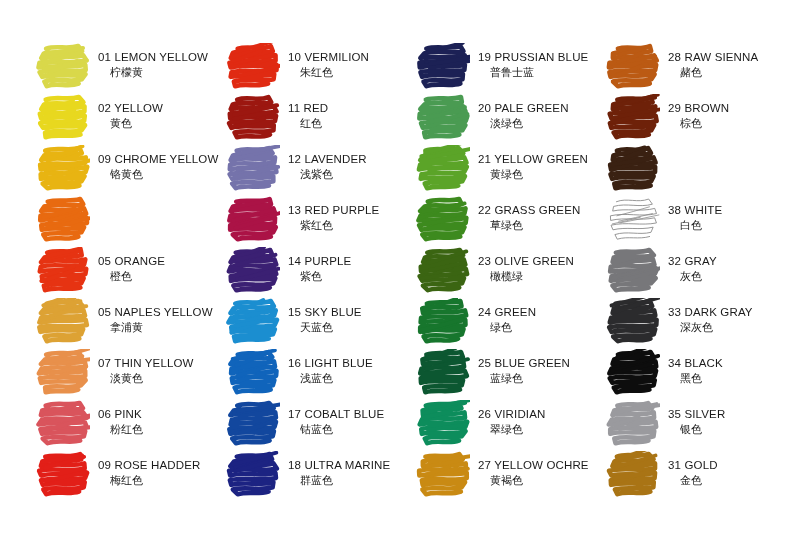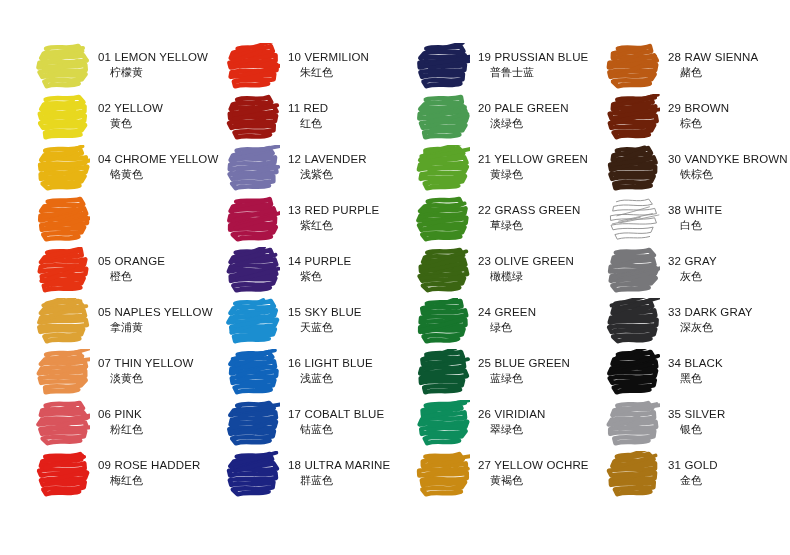--- a/index.html
+++ b/index.html
@@ -226,21 +226,21 @@
             <path d="M 9.205555555555556 5.7 C 20.520680941358023 1.4775171467764059 31.835806327160494 6.551131687242798 43.49381430041152 3.0300000000000002 L 45.84646347736626 8.1875 C 33.43794148662551 11.68545524691358 21.02941949588477 5.8887667181069965 8.244881687242799 10.4475 L 5.195473251028806 15.075 C 19.904845550411522 10.950898491083677 34.614217849794244 16.08124828532236 49.76932870370371 12.405 L 49.2994470164609 17.5625 C 34.39399292695473 20.5855066872428 19.48853883744856 16.760320216049383 4.131404320987654 19.8225 L 4.682304526748971 24.45 C 20.050182998971195 21.280246913580246 35.41806147119342 25.861570644718796 51.251633230452676 21.78 L 49.551813271604935 26.9375 C 34.750723379629626 30.831237139917697 19.94963348765432 25.971379886831276 4.700025720164609 29.1975 L 4.925308641975309 33.825 C 19.328174768518522 30.96432784636488 33.73104089506173 35.674814814814816 48.57035751028807 31.155 L 45.45541409465021 36.3125 C 32.65109580761317 40.385609567901234 19.84677752057613 35.00342721193416 6.654449588477366 38.5725 L 11.4059670781893 43.2 C 21.985857896090536 39.805610425240054 32.56574871399177 44.35554869684499 43.46624228395062 40.53 " fill="none" stroke="#e8b412" stroke-width="4.6" stroke-linecap="round" stroke-linejoin="round"></path>
             <path d="M 11.79068072702332 15.689506172839506 Q 26.025334362139915 11.352104552469136 40.259987997256516 6.050835905349794" fill="none" stroke="#e8b412" stroke-width="3.9099999999999997" stroke-linecap="round"></path>
             <path d="M 9.72397976680384 26.00562414266118 Q 31.573002400548695 21.275714806241428 53.422025034293554 15.49471450617284" fill="none" stroke="#e8b412" stroke-width="3.9099999999999997" stroke-linecap="round"></path>
             <path d="M 11.937114197530864 24.799108367626886 Q 28.149477023319616 22.139654278120712 44.361839849108364 18.889210390946502" fill="none" stroke="#e8b412" stroke-width="3.9099999999999997" stroke-linecap="round"></path>
             <path d="M 14.973293895747599 12.761316872427983 Q 30.693029835390945 7.557503215020575 46.41276577503429 1.1972865226337444" fill="none" stroke="#e8b412" stroke-width="3.9099999999999997" stroke-linecap="round"></path>
             <path d="M 12.783136145404665 33.10212620027435 Q 27.845636145404665 28.82802704903978 42.90813614540467 23.604128086419752" fill="none" stroke="#e8b412" stroke-width="3.9099999999999997" stroke-linecap="round"></path>
           </g>
         </svg>
       </div>
       <div class="swatch-labels">
-        <div class="label-en">04 CHROME YELLOW</div>
+        <div class="label-en">09 CHROME YELLOW</div>
         <div class="label-zh">铬黄色</div>
       </div>
     </div>
     <div class="swatch-cell">
       <div class="swatch-art">
         <svg viewBox="0 0 54 46" width="54" height="46">
           <g>
             <path d="M 10.775115740740741 5.7 C 21.414123070987657 1.5811591220850478 32.05313040123457 7.377119341563786 43.01453189300412 3.0300000000000002 L 46.56162551440329 8.1875 C 33.49088824588477 11.324402006172841 20.42015097736625 7.044958847736626 6.953330761316872 10.4475 L 4.7094778806584365 15.075 C 19.329398791152265 10.728614540466392 33.94931970164609 16.344272976680383 49.01226851851852 12.405 L 48.403497942386835 17.5625 C 33.78916190843621 21.696675668724282 19.1748258744856 15.277623456790122 4.117631172839506 19.8225 L 3.8074202674897117 24.45 C 18.90251401748971 20.909814814814812 33.99760776748971 24.850521262002744 49.550128600823044 21.78 L 50.37808641975309 26.9375 C 34.951447916666666 29.747961676954734 19.524809413580247 26.016460905349792 3.630697016460905 29.1975 L 6.328202160493827 33.825 C 19.83495023148148 30.090192043895748 33.34169830246913 34.811913580246916 47.25774176954732 31.155 L 47.33724279835391 36.3125 C 33.760709233539096 39.94122299382716 20.18417566872428 34.242952674897126 6.196231995884774 38.5725 L 9.753305041152263 43.2 C 20.683744470164612 39.13888203017832 31.614183899176957 43.9963511659808 42.875848765432096 40.53 " fill="none" stroke="#7573ab" stroke-width="4.6" stroke-linecap="round" stroke-linejoin="round"></path>
             <path d="M 7.554955418381344 14.005401234567902 Q 25.308513374485596 9.879336419753088 43.06207133058985 4.836368312757202" fill="none" stroke="#7573ab" stroke-width="3.9099999999999997" stroke-linecap="round"></path>
             <path d="M 11.506772976680384 25.61781550068587 Q 25.115440672153635 22.003409636488342 38.72410836762688 17.585802469135803" fill="none" stroke="#7573ab" stroke-width="3.9099999999999997" stroke-linecap="round"></path>
@@ -279,24 +279,20 @@
           <g>
             <path d="M 10.91423611111111 5.7 C 21.19100733024691 1.788443072702332 31.467778549382714 7.429094650205761 42.0559670781893 3.0300000000000002 L 44.99194958847737 8.1875 C 32.57678176440329 12.102295524691359 20.161613940329218 6.357343106995884 7.370228909465021 10.4475 L 6.737487139917695 15.075 C 20.188505272633744 11.884046639231824 33.63952340534979 16.870322359396432 47.49814814814815 12.405 L 49.611599794238685 17.5625 C 34.58949987139918 20.919013631687243 19.567399948559668 15.312229938271605 4.0900848765432105 19.8225 L 5.057651748971193 24.45 C 19.60717605452675 20.168950617283947 34.156700360082304 26.028422496570645 49.14711934156379 21.78 L 49.03063271604938 26.9375 C 34.33289699074074 30.58141075102881 19.6351612654321 26.10662294238683 4.4920396090534975 29.1975 L 6.133989197530864 33.825 C 19.82850115740741 29.941920438957474 33.52301311728395 34.68611111111111 47.632510288065845 31.155 L 45.10090020576132 36.3125 C 32.949936085390945 40.55244984567901 20.798971965020574 34.22200360082305 8.279796810699589 38.5725 L 9.44798096707819 43.2 C 21.079517618312757 39.40542524005487 32.711054269547326 44.877956104252405 44.69506172839506 40.53 " fill="none" stroke="#3a2112" stroke-width="4.6" stroke-linecap="round" stroke-linejoin="round"></path>
             <path d="M 9.083504801097394 10.637191358024692 Q 23.874871399176953 6.933800154320989 38.666237997256516 2.407433127572018" fill="none" stroke="#3a2112" stroke-width="3.9099999999999997" stroke-linecap="round"></path>
             <path d="M 5.072359396433471 24.842198216735255 Q 22.200317215363512 20.30879929698217 39.328275034293554 14.76797839506173" fill="none" stroke="#3a2112" stroke-width="3.9099999999999997" stroke-linecap="round"></path>
             <path d="M 12.007716049382715 18.191237997256515 Q 24.887902949245543 13.19079432441701 37.768089849108364 7.079140946502058" fill="none" stroke="#3a2112" stroke-width="3.9099999999999997" stroke-linecap="round"></path>
             <path d="M 6.43278463648834 19.375668724279834 Q 26.875900205761315 16.643365483539093 47.319015775034295 13.303883744855966" fill="none" stroke="#3a2112" stroke-width="3.9099999999999997" stroke-linecap="round"></path>
             <path d="M 12.298182441700959 15.60536694101509 Q 26.80628429355281 10.215278206447188 41.31438614540466 3.627391975308642" fill="none" stroke="#3a2112" stroke-width="3.9099999999999997" stroke-linecap="round"></path>
           </g>
         </svg>
       </div>
-      <div class="swatch-labels">
-        <div class="label-en">30 VANDYKE BROWN</div>
-        <div class="label-zh">铁棕色</div>
-      </div>
     </div>
     <div class="swatch-cell">
       <div class="swatch-art">
         <svg viewBox="0 0 54 46" width="54" height="46">
           <g>
             <path d="M 11.713284465020577 5.7 C 22.403285622427983 2.733477366255144 33.09328677983539 6.465130315500685 44.107227366255145 3.0300000000000002 L 47.25925925925926 8.1875 C 34.447157793209875 11.478671553497943 21.635056327160495 6.183899176954733 8.434709362139918 10.4475 L 5.1414737654320986 15.075 C 19.29090702160494 10.926200274348423 33.44034027777778 16.999362139917697 48.01854423868313 12.405 L 50.199897119341564 17.5625 C 35.106789480452676 21.04230324074074 20.013681841563784 16.095576131687242 4.463207304526749 19.8225 L 4.25176183127572 24.45 C 19.589330889917697 20.35019890260631 34.92689994855967 25.0381207133059 50.729243827160495 21.78 L 50.976954732510286 26.9375 C 35.886359439300406 30.210873199588477 20.795764146090534 25.476388888888888 5.247878086419753 29.1975 L 5.7478523662551435 33.825 C 19.721149819958846 29.978312757201646 33.694447273662554 35.40115912208505 48.0911779835391 31.155 L 45.33117283950617 36.3125 C 32.77105285493827 39.16956661522634 20.210932870370367 35.418930041152265 7.270203189300411 38.5725 L 10.222337962962962 43.2 C 20.84117862654321 40.264862825788754 31.460019290123455 44.848971193415636 42.400643004115224 40.53 " fill="none" stroke="#e86a10" stroke-width="4.6" stroke-linecap="round" stroke-linejoin="round"></path>
             <path d="M 13.542266803840878 24.835716735253772 Q 29.279020919067214 20.17179698216735 45.015775034293554 14.471450617283951" fill="none" stroke="#e86a10" stroke-width="3.9099999999999997" stroke-linecap="round"></path>
             <path d="M 11.033179012345679 29.073645404663925 Q 29.744384430727024 25.867680898491084 48.455589849108364 21.949279835390946" fill="none" stroke="#e86a10" stroke-width="3.9099999999999997" stroke-linecap="round"></path>
             <path d="M 12.680469821673526 31.813631687242797 Q 32.84349279835391 27.550807613168722 53.006515775034295 22.340689300411523" fill="none" stroke="#e86a10" stroke-width="3.9099999999999997" stroke-linecap="round"></path>
             <path d="M 12.434756515775033 20.265552126200276 Q 27.21832133058985 17.36994255829904 42.00188614540466 13.830864197530866" fill="none" stroke="#e86a10" stroke-width="3.9099999999999997" stroke-linecap="round"></path>

